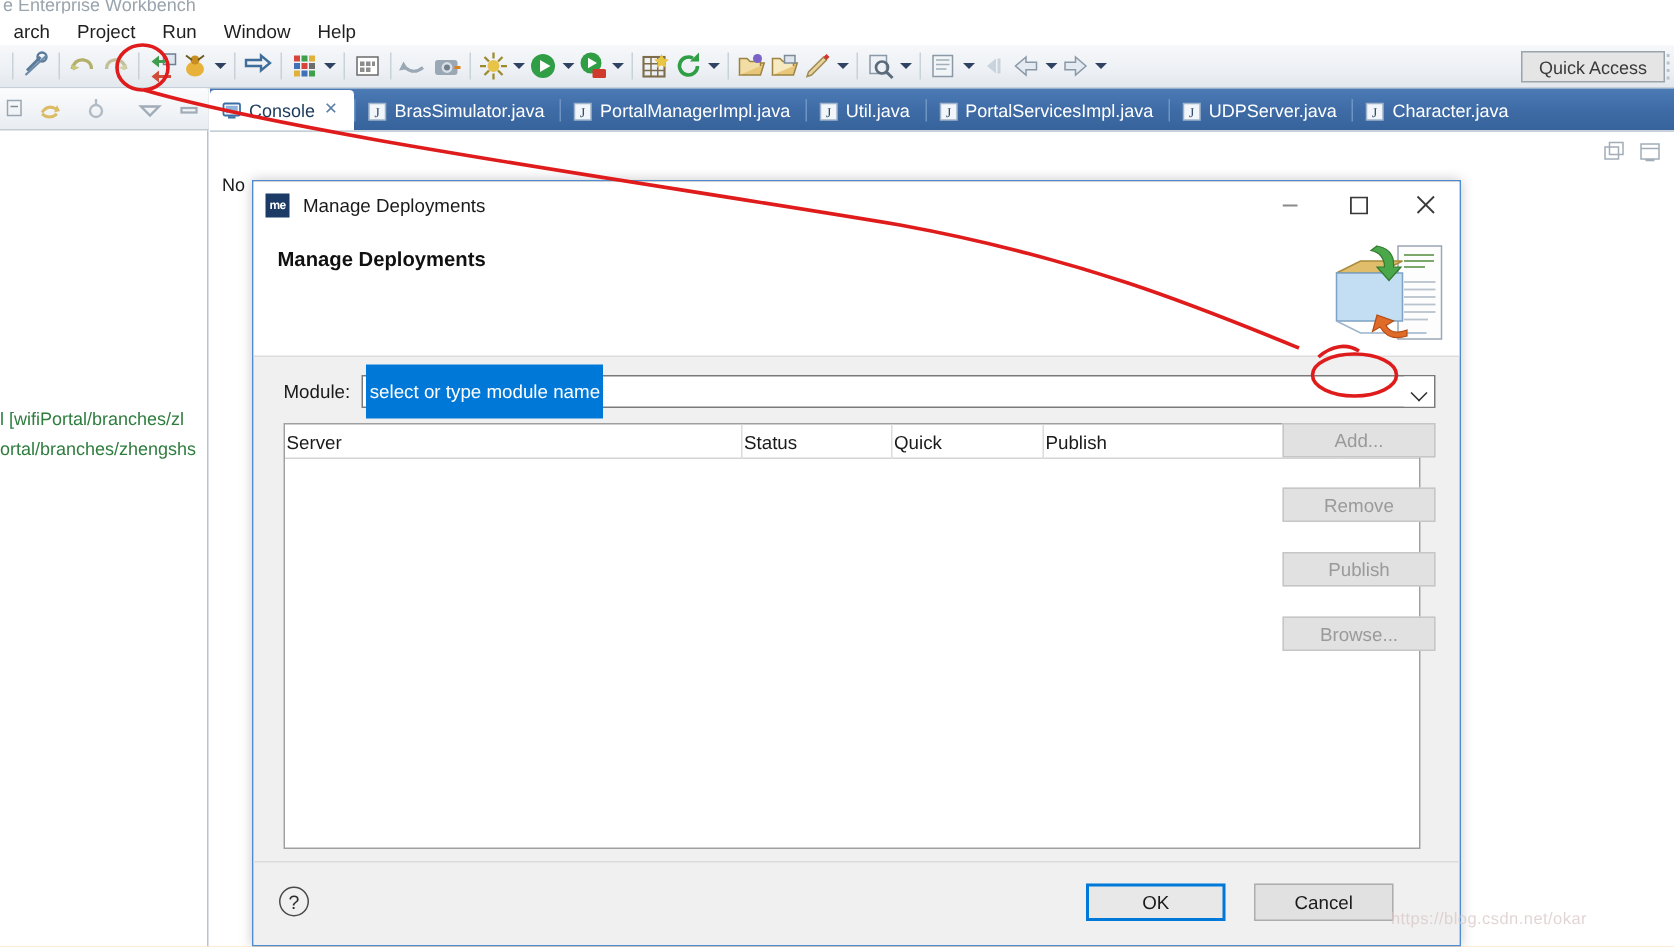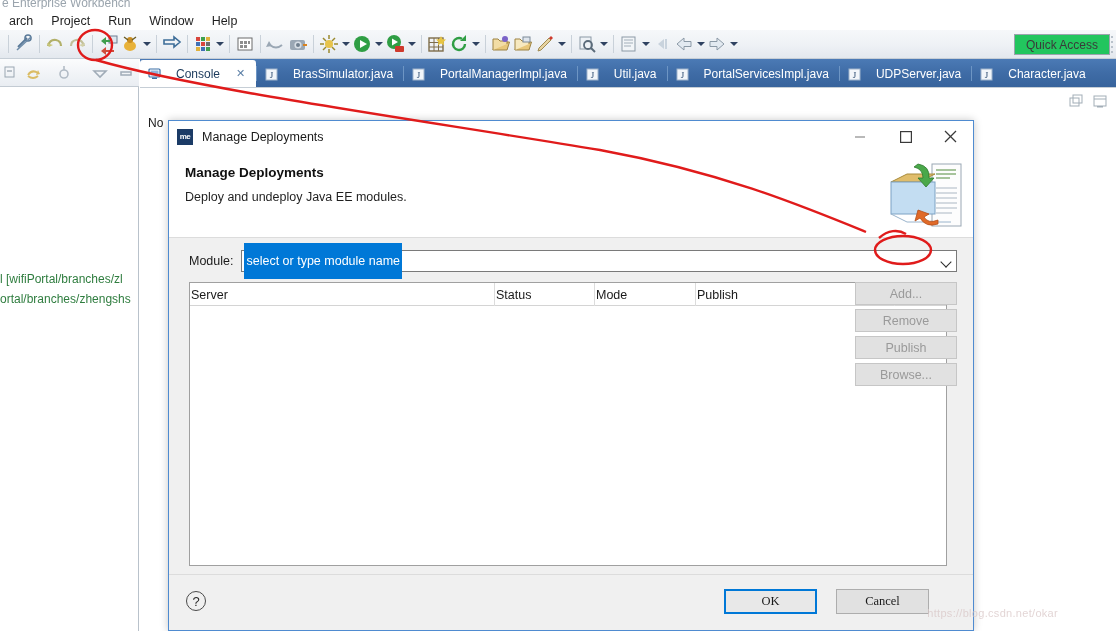--- a/index.html
+++ b/index.html
@@ -41,21 +41,21 @@
     width:11px; height:20px; display:inline-flex; align-items:center;
     justify-content:center; color:#2b3b55; font-size:7px;
   }
   .tb-arrow::after {
     content:""; border-left:4px solid transparent; border-right:4px solid transparent;
     border-top:4px solid #2f4261; display:block;
   }
 
   .quick-access {
     position:absolute; right:6px; top:34px; height:21px; width:96px;
-    border:1px solid #9aa4ad; background:#22c55e; font-size:12px; color:#3a3a3a;
+    border:1px solid #9aa4ad; background:#e5e5e5; font-size:12px; color:#3a3a3a;
     display:flex; align-items:center; justify-content:center;
   }
   .qa-dots { position:absolute; right:2px; top:34px; width:3px; height:21px; }
 
   
   .left-panel {
     position:absolute; left:0; top:59px; width:139px; bottom:0;
     background:#ffffff; border-right:1px solid #b9c2cb;
   }
   .lp-toolbar {
@@ -69,21 +69,21 @@
   #lpt1 { top:213px; }
   #lpt2 { top:233px; }
 
   
   .tabstrip {
     position:absolute; left:140px; top:59px; right:0; height:28px;
     background:linear-gradient(180deg,#4b7ab5 0%,#3f6ca6 50%,#37639c 100%);
     display:flex; align-items:flex-end;
   }
   .tab {
-    height:26px; display:flex; align-items:center; gap:15px; padding:0 10px 0 8px;
+    height:26px; display:flex; align-items:center; gap:5px; padding:0 10px 0 8px;
     font-size:12px; color:#ffffff; white-space:nowrap;
   }
   .tab.active {
     background:#ffffff; color:#1b3a5c; border-top-left-radius:3px;
     border-top-right-radius:3px; height:27px;
   }
   .tab-ico {
     width:13px; height:13px; display:inline-block; position:relative; flex:none;
   }
   .tab-sep { width:1px; height:15px; background:#6d95c4; align-self:center; }
@@ -163,21 +163,21 @@
   }
   .chev { width:9px; height:9px; position:relative; }
   .chev::after {
     content:""; position:absolute; left:0; top:1px; width:7px; height:7px;
     border-right:1.6px solid #2b2b2b; border-bottom:1.6px solid #2b2b2b;
     transform:rotate(45deg);
   }
 
   .side-buttons {
     position:absolute; right:16px; top:44px; width:102px;
-    display:flex; flex-direction:column; gap:4px;
+    display:flex; flex-direction:column; gap:20px;
   }
   .sbtn {
     height:23px; background:#e1e1e1; border:1px solid #c6c6c6; color:#9a9a9a;
     font-size:12.5px; display:flex; align-items:center; justify-content:center;
   }
 
   .table {
     position:absolute; left:20px; top:44px; width:758px; bottom:8px;
     background:#ffffff; border:1px solid #a0a0a0;
   }
@@ -192,21 +192,21 @@
     border-top:1px solid #dcdcdc;
   }
   .help-btn {
     position:absolute; left:17px; top:16px; width:20px; height:20px;
     border:1.3px solid #4a4a4a; border-radius:50%; font-size:13px; color:#2b2b2b;
     display:flex; align-items:center; justify-content:center;
   }
   .fbtn {
     position:absolute; top:14px; height:25px; width:93px; font-size:12.5px;
     display:flex; align-items:center; justify-content:center;
-    background:#e1e1e1; border:1px solid #adadad; color:#1a1a1a;font-family:Liberation Serif, serif;
+    background:#e1e1e1; border:1px solid #adadad; color:#1a1a1a;
   }
   .fbtn.primary { right:156px; border:2px solid #0078d7; background:#e8e8e8; }
   .fbtn.secondary { right:44px;text-align:right; }
 
   
   .annot { position:absolute; inset:0; pointer-events:none; }
 
   .watermark {
     position:absolute; right:58px; bottom:12px; font-size:11px; color:#d9c7c7;
     letter-spacing:.3px; opacity:.75;margin-top:12px;
@@ -596,21 +596,20 @@
         <svg width="13" height="13">
             <line x1="1" y1="1" x2="12" y2="12" stroke="#3a3a3a" stroke-width="1.2"></line>
             <line x1="12" y1="1" x2="1" y2="12" stroke="#3a3a3a" stroke-width="1.2"></line>
           </svg>
       </div>
     </div>
   </div>
 
   <div class="dlg-header">
     <div class="dlg-h-title">Manage Deployments</div>
-    <div class="dlg-h-sub">Deploy and undeploy Java EE modules.</div>
     <div class="dlg-banner">
       <svg width="78" height="72" viewBox="0 0 78 72">
         <rect x="46" y="4" width="29" height="62" fill="#fdfdfd" stroke="#9aa7b4"></rect>
         <g stroke="#6f9f5c" stroke-width="1.2">
           <line x1="50" y1="10" x2="70" y2="10"></line>
             <line x1="50" y1="14" x2="70" y2="14"></line>
           <line x1="50" y1="18" x2="64" y2="18"></line>
         </g>
         <g stroke="#b9c3cd" stroke-width="1.2">
           <line x1="50" y1="28" x2="71" y2="28"></line>
@@ -638,21 +637,21 @@
         <span class="combo-btn">
           <span class="chev"></span>
         </span>
       </div>
     </div>
 
     <div class="table">
       <div class="thead">
         <div class="th" style="width:305px">Server</div>
         <div class="th" style="width:100px">Status</div>
-        <div class="th" style="width:101px">Mode</div>
+        <div class="th" style="width:101px">Quick</div>
         <div class="th" style="width:199px">Publish</div>
         <div class="th" style="flex:1;border-right:none"></div>
       </div>
     </div>
 
     <div class="side-buttons">
       <div class="sbtn">Add...</div>
       <div class="sbtn">Remove</div>
       <div class="sbtn">Publish</div>
       <div class="sbtn">Browse...</div>

